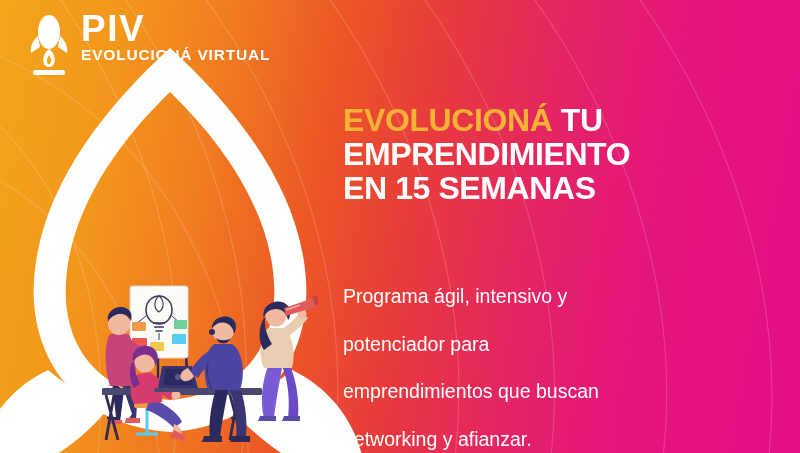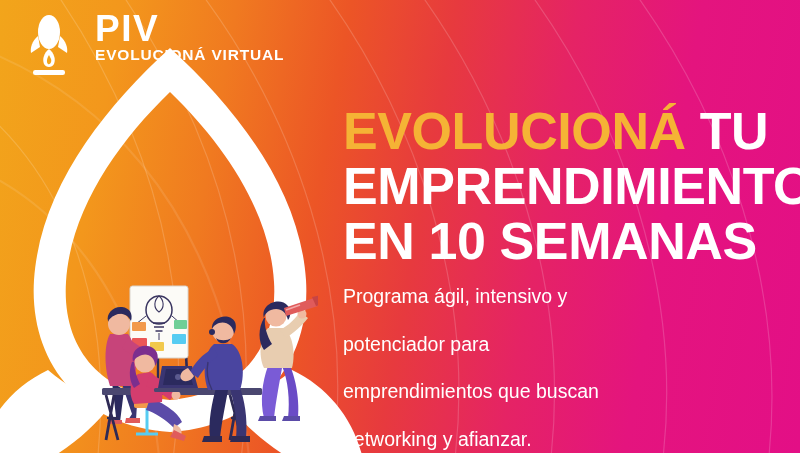--- a/index.html
+++ b/index.html
@@ -25,42 +25,42 @@
 
   
   .arcs { position:absolute; inset:0; width:800px; height:453px; pointer-events:none; }
 
   
   .rocket-shape { position:absolute; left:-30px; top:40px; width:400px; height:440px; }
 
   
   .logo {
     position:absolute; left:26px; top:8px;
-    display:flex; align-items:flex-start; gap:23px;
+    display:flex; align-items:flex-start; gap:9px;
   }
   .logo-mark { width:46px; height:70px; flex:none; }
   .logo-text { padding-top:3px; line-height:1; }
   .logo-piv {
     font-size:37px; font-weight:bold; color:#ffffff;
     letter-spacing:1.5px; display:block; line-height:0.95;
   }
   .logo-programa {
     display:block; font-size:17px; letter-spacing:2.1px;
     color:rgba(255,255,255,0.42); font-weight:normal;
     margin-top:-3px; line-height:1;
   }
   .logo-incub {
     display:block; font-size:15.5px; font-weight:bold; color:#ffffff;
     letter-spacing:0.8px; margin-top:1px; line-height:1.05;
   }
 
   
   .headline {
     position:absolute; left:343px; top:104px; width:420px;
-    font-weight:bold; font-size:52px; line-height:1.06;
+    font-weight:bold; font-size:32px; line-height:1.06;
     color:#ffffff; letter-spacing:-0.4px;
   }
   .headline .ln { display:block; white-space:nowrap; }
   .hl-gold { color:#F5B335; }
 
   
   .body-copy {
     position:absolute; left:343px; top:262px; width:380px;
     font-size:19.5px; line-height:1.37; color:#ffffff;
     font-weight:normal;
@@ -235,21 +235,21 @@
     </svg>
     <div class="logo-text">
       <span class="logo-piv">PIV</span>
       <span class="logo-incub">EVOLUCIONÁ VIRTUAL</span>
     </div>
   </div>
 
   <div class="headline">
     <span class="ln"><span class="hl-gold">EVOLUCIONÁ</span><span> TU</span></span>
     <span class="ln">EMPRENDIMIENTO</span>
-    <span class="ln">EN 10 SEMANAS</span>
+    <span class="ln">EN 15 SEMANAS</span>
   </div>
 
   <div class="body-copy">
     <span class="pl">Programa ágil, intensivo y</span>
     <span class="pl">potenciador para</span>
     <span class="pl">emprendimientos que buscan</span>
     <span class="pl">networking y afianzar.</span>
   </div>
 
 </div>

